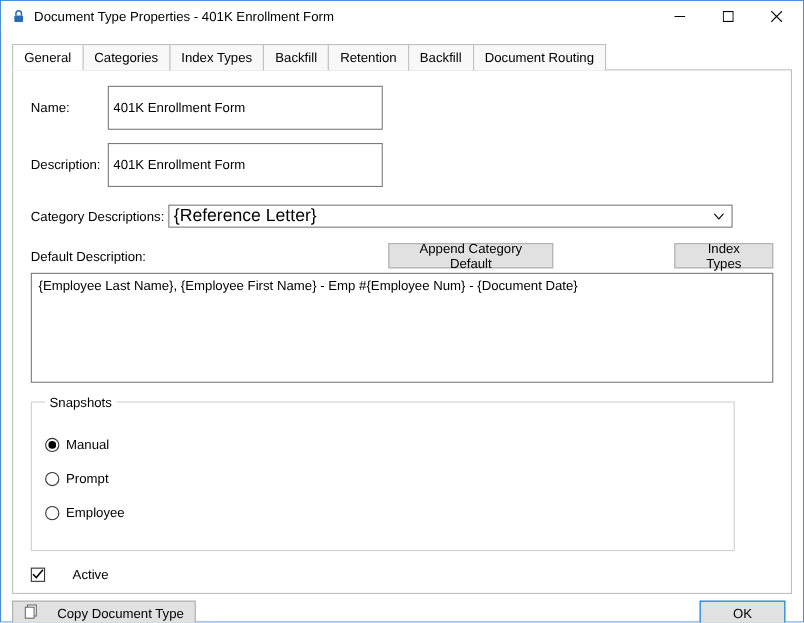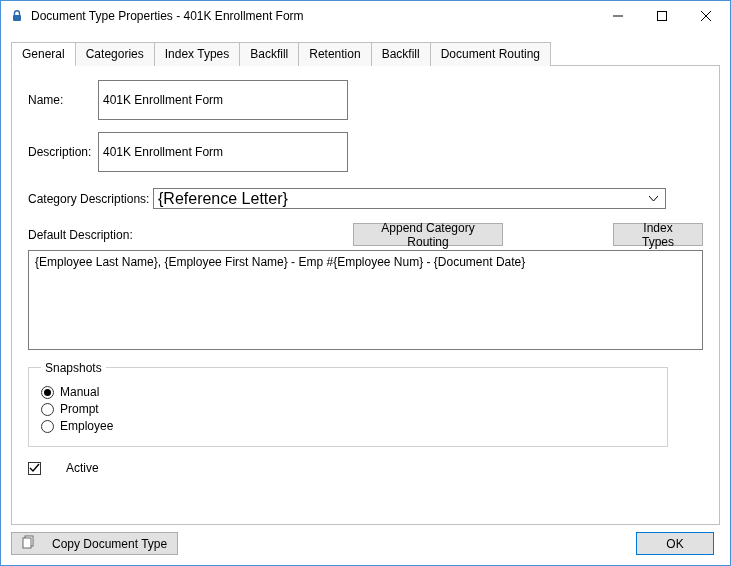--- a/index.html
+++ b/index.html
@@ -123,21 +123,21 @@
     position: relative;
     top: -15px;
     background: #fff;
     padding: 0 4px;
     font-size: 12px;
     display: inline-block;
   }
   .fieldset .radios { margin-top: -8px; }
   .radio-row {
     display: flex; align-items: center;
-    margin: 3px 0;
+    margin: 17px 0;
     font-size: 12px;
   }
   .radio {
     width: 13px; height: 13px;
     border: 1px solid #333;
     border-radius: 50%;
     margin-right: 6px;
     display: flex; align-items: center; justify-content: center;
     background: #fff;
   }
@@ -245,21 +245,21 @@
             <svg width="9" height="6">
                 <path d="M0 0 L4.5 5 L9 0" fill="none" stroke="#000" stroke-width="1"></path>
               </svg>
           </span>
         </div>
       </div>
 
       <div class="row" style="margin-top:14px; margin-bottom:4px; align-items:center;">
         <span class="lbl" style="flex:0 0 auto">Default Description:</span>
         <div style="flex:1"></div>
-        <button class="btn" style="margin-right:110px; width:150px">Append Category Routing</button>
+        <button class="btn" style="margin-right:110px; width:150px">Append Category Default</button>
         <button class="btn" style="width:90px">Index Types</button>
       </div>
 
       <textarea class="descbox" style="">{Employee Last Name}, {Employee First Name} - Emp #{Employee Num} - {Document Date}</textarea>
 
       <div class="fieldset">
         <span class="legend">Snapshots</span>
         <div class="radios">
           <div class="radio-row">
             <span class="radio checked"></span>

